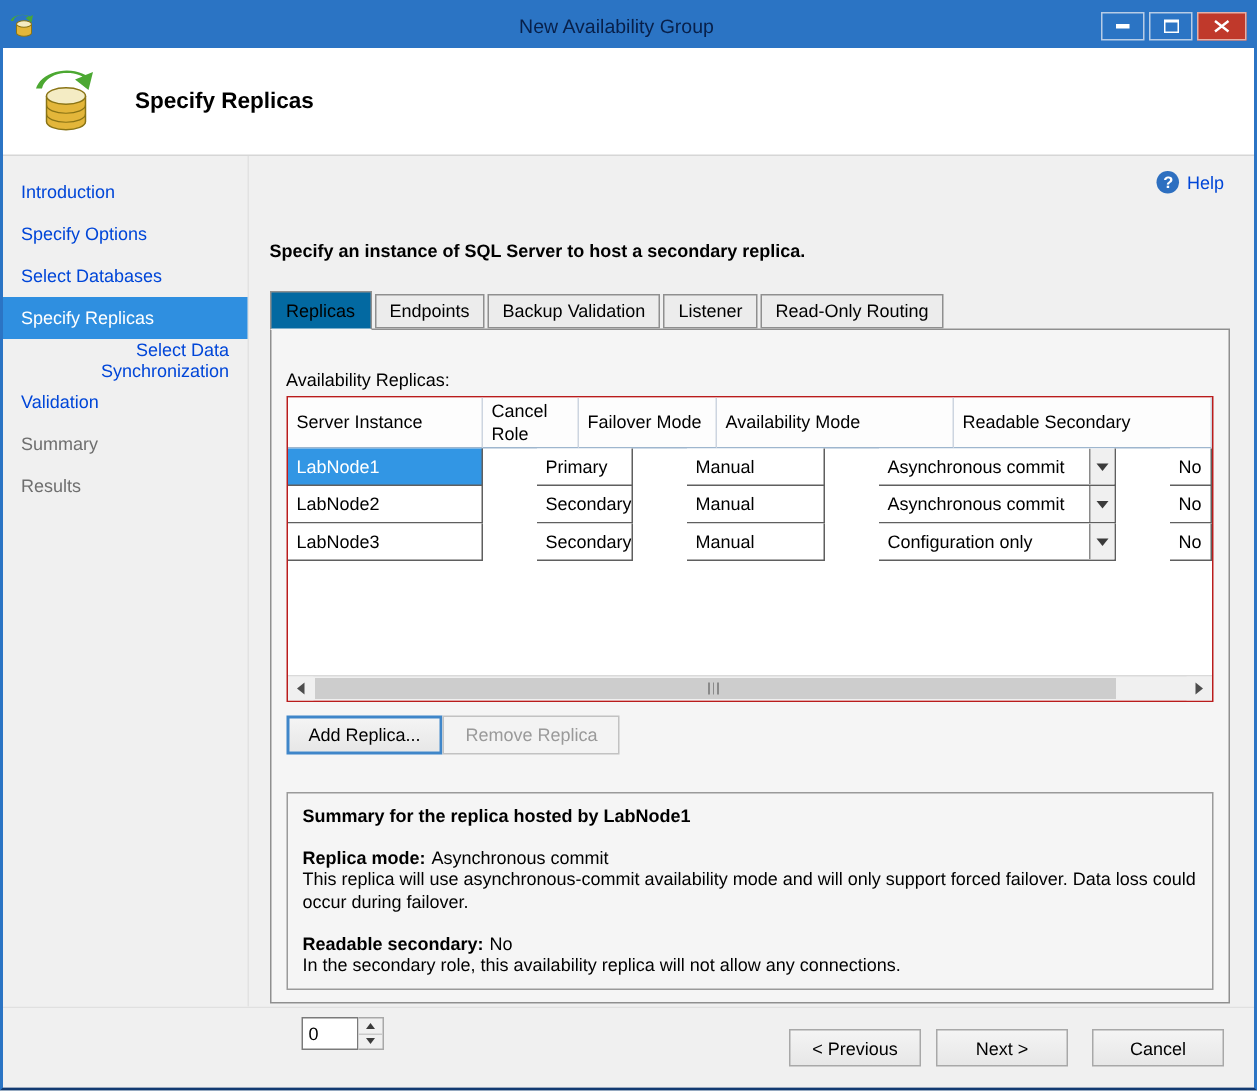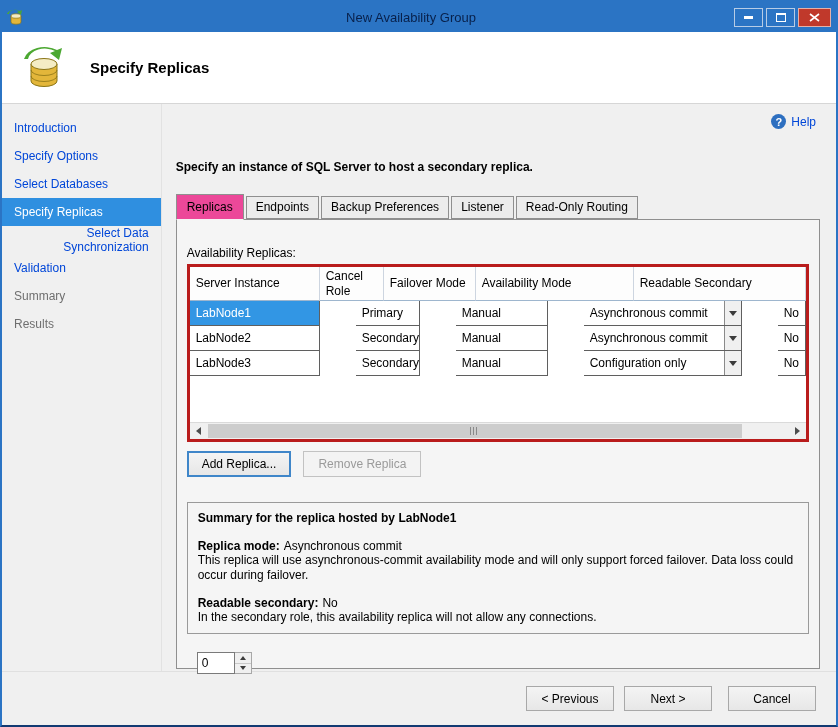--- a/index.html
+++ b/index.html
@@ -56,31 +56,31 @@
 
   .instruction{ margin-top:44px; font-weight:bold; }
 
   
   .tabs{ display:flex; align-items:flex-end; margin-top:20px; position:relative; z-index:2; }
   .tab{
     border:1px solid #8f8f8f; padding:3px 9px 4px; background:#ececec;
     margin-right:2px; cursor:pointer; white-space:nowrap;
   }
   .tab.active{
-    background:#ec4899; padding:5px 10px 5px; margin-bottom:-1px;
+    background:#0369a1; padding:5px 10px 5px; margin-bottom:-1px;
     border-bottom:1px solid #f5f5f5; cursor:default;
   }
   .tabpage{
     border:1px solid #8f8f8f; background:#f5f5f5; padding:24px 10px 12px; height:450px;
   }
 
   .replicas-label{ margin:2px 0 4px; }
 
   
-  .grid{ border:3px solid #b91c1c; background:#fff; height:178px; position:relative; overflow:hidden; }
+  .grid{ border:1px solid #b91c1c; background:#fff; height:204px; position:relative; overflow:hidden; }
   .ghead{ display:flex; height:34px; }
   .hcell{
     border-right:1px solid #cdd5e0; border-bottom:1px solid #9eb6ce;
     padding:2px 6px; display:flex; align-items:center; overflow:hidden;
     line-height:1.2; background:#fdfdfd; white-space:normal;
   }
   .grow{ display:flex; height:25px;gap:36px; }
   .gcell{
     border-right:1px solid #5f5f5f; border-bottom:1px solid #5f5f5f;
     padding:3px 6px; display:flex; align-items:center; white-space:nowrap;
@@ -107,21 +107,21 @@
   }
   .sbtn{ width:17px; height:16px; display:flex; align-items:center; justify-content:center; background:#f0f0f0; cursor:pointer; }
   .sthumb{
     height:14px; margin:0 1px; width:calc(100% - 82px); background:#cdcdcd;
     display:flex; align-items:center; justify-content:center; cursor:grab;
   }
   .grip{ width:9px; height:8px; background:repeating-linear-gradient(90deg,#8a8a8a 0,#8a8a8a 1px,transparent 1px,transparent 3px); }
   .strack{ flex:1; }
 
   
-  .btnrow{ display:flex; gap:12px; margin-top:9px; }
+  .btnrow{ display:flex; margin-top:9px; }
   .btn{
     height:26px; padding:0 14px; background:linear-gradient(#f4f4f4,#e7e7e7);
     border:1px solid #a8a8a8; font-size:12px; cursor:pointer;
     font-family:"Liberation Sans", sans-serif;
   }
   .btn.focused{ border:2px solid #3f86c9; padding:0 13px; }
   .btn.disabled{ color:#9a9a9a; background:#f3f3f3; border-color:#c2c2c2; cursor:default; }
 
   
   .summarybox{ margin-top:25px; border:1px solid #9a9a9a; padding:8px 10px; height:132px; background:#f5f5f5; overflow:hidden; }
@@ -208,21 +208,21 @@
       <div class="help">
         <span class="help-icon">?</span>
         <span>Help</span>
       </div>
 
       <div class="instruction">Specify an instance of SQL Server to host a secondary replica.</div>
 
       <div class="tabs">
         <div class="tab active">Replicas</div>
         <div class="tab">Endpoints</div>
-        <div class="tab">Backup Preferences</div>
+        <div class="tab">Backup Validation</div>
         <div class="tab">Listener</div>
         <div class="tab">Read-Only Routing</div>
       </div>
 
       <div class="tabpage">
         <div class="replicas-label">Availability Replicas:</div>
 
         <div class="grid">
           <div class="ghead">
             <div class="hcell c1">Server Instance</div>

